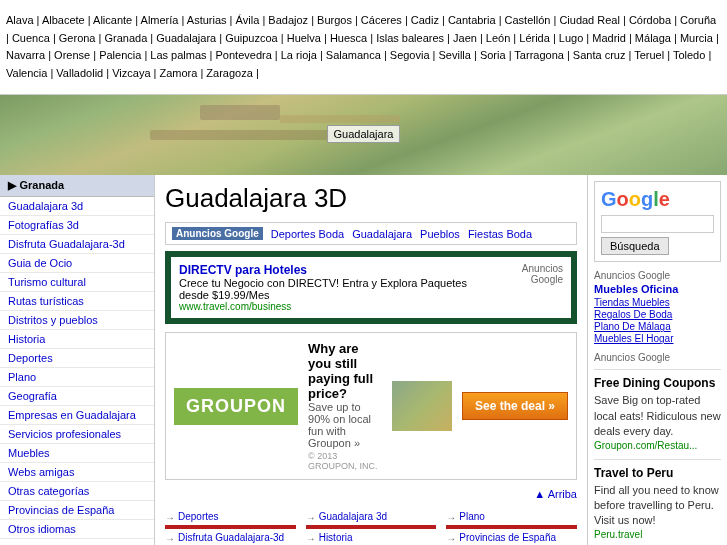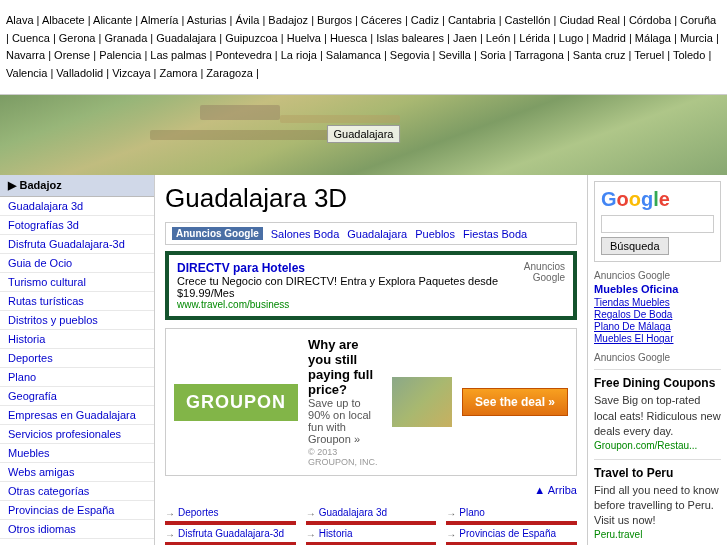--- a/index.html
+++ b/index.html
@@ -25,21 +25,21 @@
     #center-content { flex: 1; padding: 8px 10px; min-width: 0; }
     #page-title { font-size: 26px; font-weight: normal; color: #000; margin-bottom: 8px; }
 
     
     #ad-bar { border: 1px solid #ccc; padding: 4px 6px; margin-bottom: 6px; font-size: 11px; }
     #ad-bar-inner { display: flex; align-items: center; gap: 8px; flex-wrap: wrap; }
     .ad-label { background: #4a6fa5; color: #fff; padding: 1px 4px; font-size: 10px; font-weight: bold; }
     .ad-link { color: #00c; text-decoration: none; font-size: 11px; }
 
     
-    #directv-ad { border: 4px solid #14532d; padding: 6px 8px; margin-bottom: 8px; font-size: 11px; }
+    #directv-ad { border: 6px solid #14532d; padding: 6px 8px; margin-bottom: 8px; font-size: 11px; }
     #directv-ad .ad-title { font-weight: bold; color: #00c; font-size: 12px; }
     #directv-ad .ad-desc { font-size: 11px; }
     #directv-ad .ad-url { color: #080; font-size: 10px; }
     .anuncios-google-small { font-size: 10px; color: #666; text-align: right; }
 
     
     #groupon-ad { border: 1px solid #ccc; padding: 8px; margin-bottom: 8px; display: flex; align-items: center; gap: 10px; background: #fff; }
     #groupon-logo-box { background: #82b548; color: #fff; font-size: 16px; font-weight: bold; padding: 8px 12px; min-width: 120px; text-align: center; }
     #groupon-text { flex: 1; font-size: 13px; font-weight: bold; }
     #groupon-subtext { font-size: 11px; color: #555; }
@@ -89,21 +89,21 @@
   <div style="position:absolute;top:10px;left:200px;width:80px;height:15px;background:rgba(150,130,100,0.5);border-radius:2px;"></div>
   <div style="position:absolute;top:20px;left:280px;width:120px;height:8px;background:rgba(180,160,100,0.5);border-radius:2px;"></div>
   <div style="position:absolute;top:35px;left:150px;width:200px;height:10px;background:rgba(140,120,80,0.4);border-radius:2px;"></div>
   <div id="map-label">Guadalajara</div>
 </div>
 
 <div id="main-layout">
 
   <div id="sidebar">
     <div class="sidebar-section-header">
-      <span>▶ Badajoz</span>
+      <span>▶ Granada</span>
     </div>
     <div class="sidebar-item"><a href="#">Guadalajara 3d</a></div>
     <div class="sidebar-item"><a href="#">Fotografías 3d</a></div>
     <div class="sidebar-item"><a href="#">Disfruta Guadalajara-3d</a></div>
     <div class="sidebar-item"><a href="#">Guia de Ocio</a></div>
     <div class="sidebar-item"><a href="#">Turismo cultural</a></div>
     <div class="sidebar-item"><a href="#">Rutas turísticas</a></div>
     <div class="sidebar-item"><a href="#">Distritos y pueblos</a></div>
     <div class="sidebar-item"><a href="#">Historia</a></div>
     <div class="sidebar-item"><a href="#">Deportes</a></div>
@@ -117,21 +117,21 @@
     <div class="sidebar-item"><a href="#">Provincias de España</a></div>
     <div class="sidebar-item"><a href="#">Otros idiomas</a></div>
   </div>
 
   <div id="center-content">
     <h1 id="page-title">Guadalajara 3D</h1>
 
     <div id="ad-bar">
       <div id="ad-bar-inner">
         <span class="ad-label">Anuncios Google</span>
-        <a href="#" class="ad-link">Salones Boda</a>
+        <a href="#" class="ad-link">Deportes Boda</a>
         <a href="#" class="ad-link">Guadalajara</a>
         <a href="#" class="ad-link">Pueblos</a>
         <a href="#" class="ad-link">Fiestas Boda</a>
       </div>
     </div>
 
     <div id="directv-ad">
       <div style="display:flex;justify-content:space-between;align-items:flex-start;">
         <div>
           <div class="ad-title">DIRECTV para Hoteles</div>

